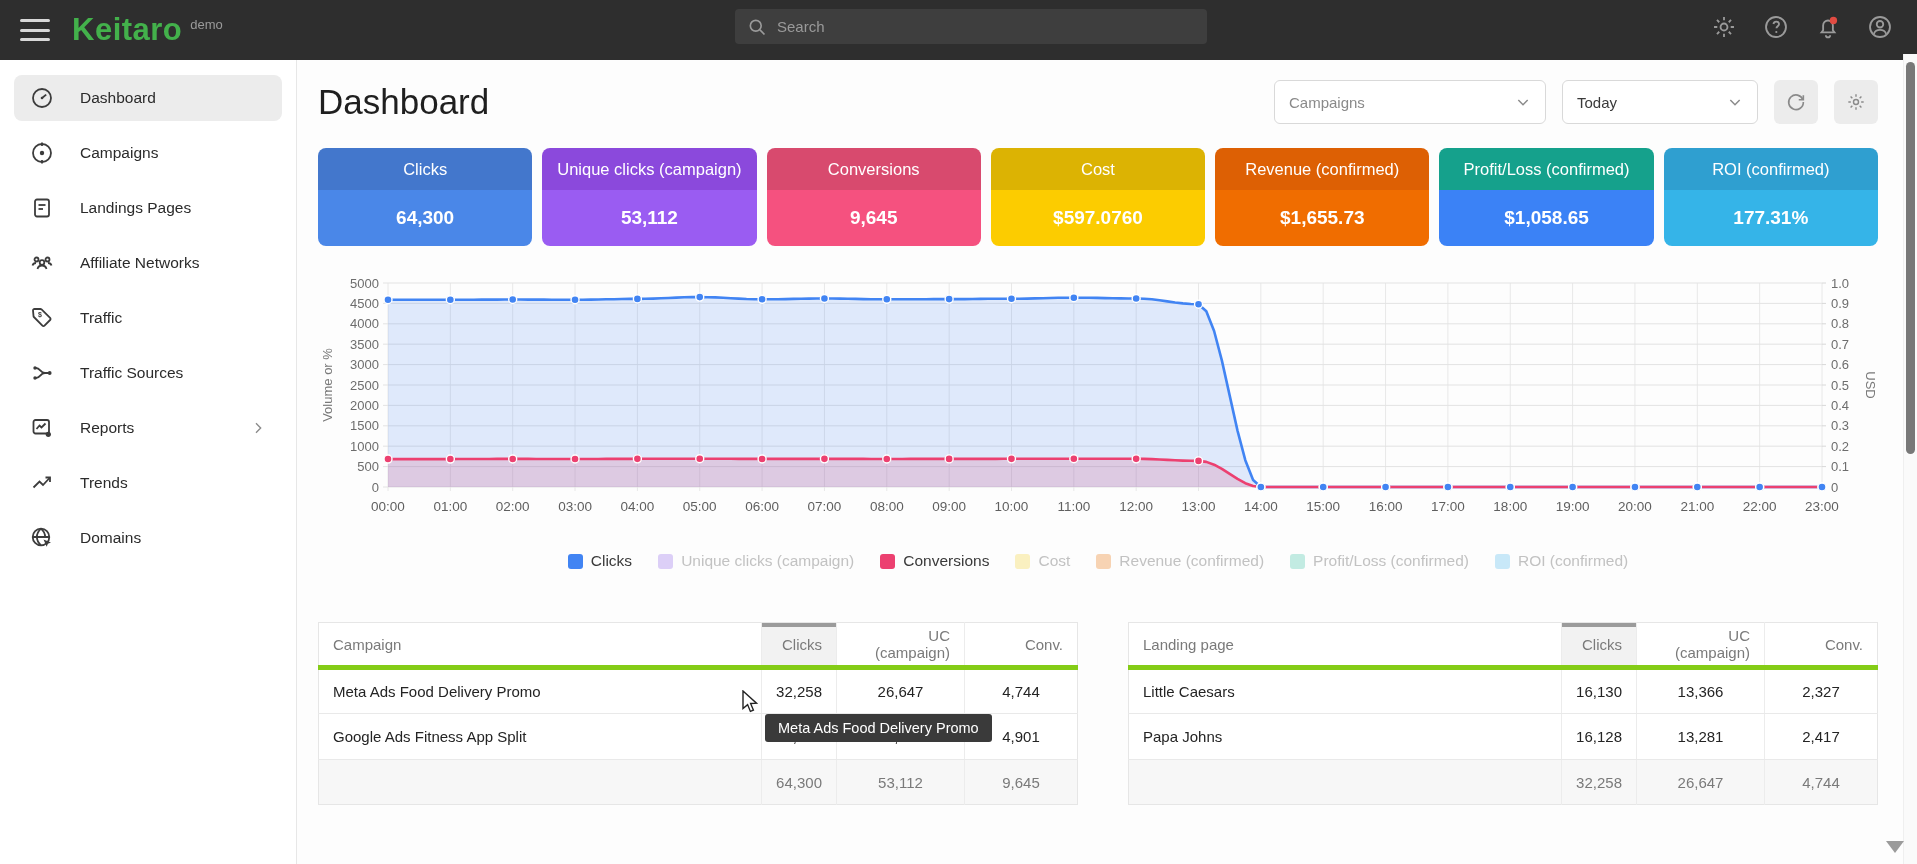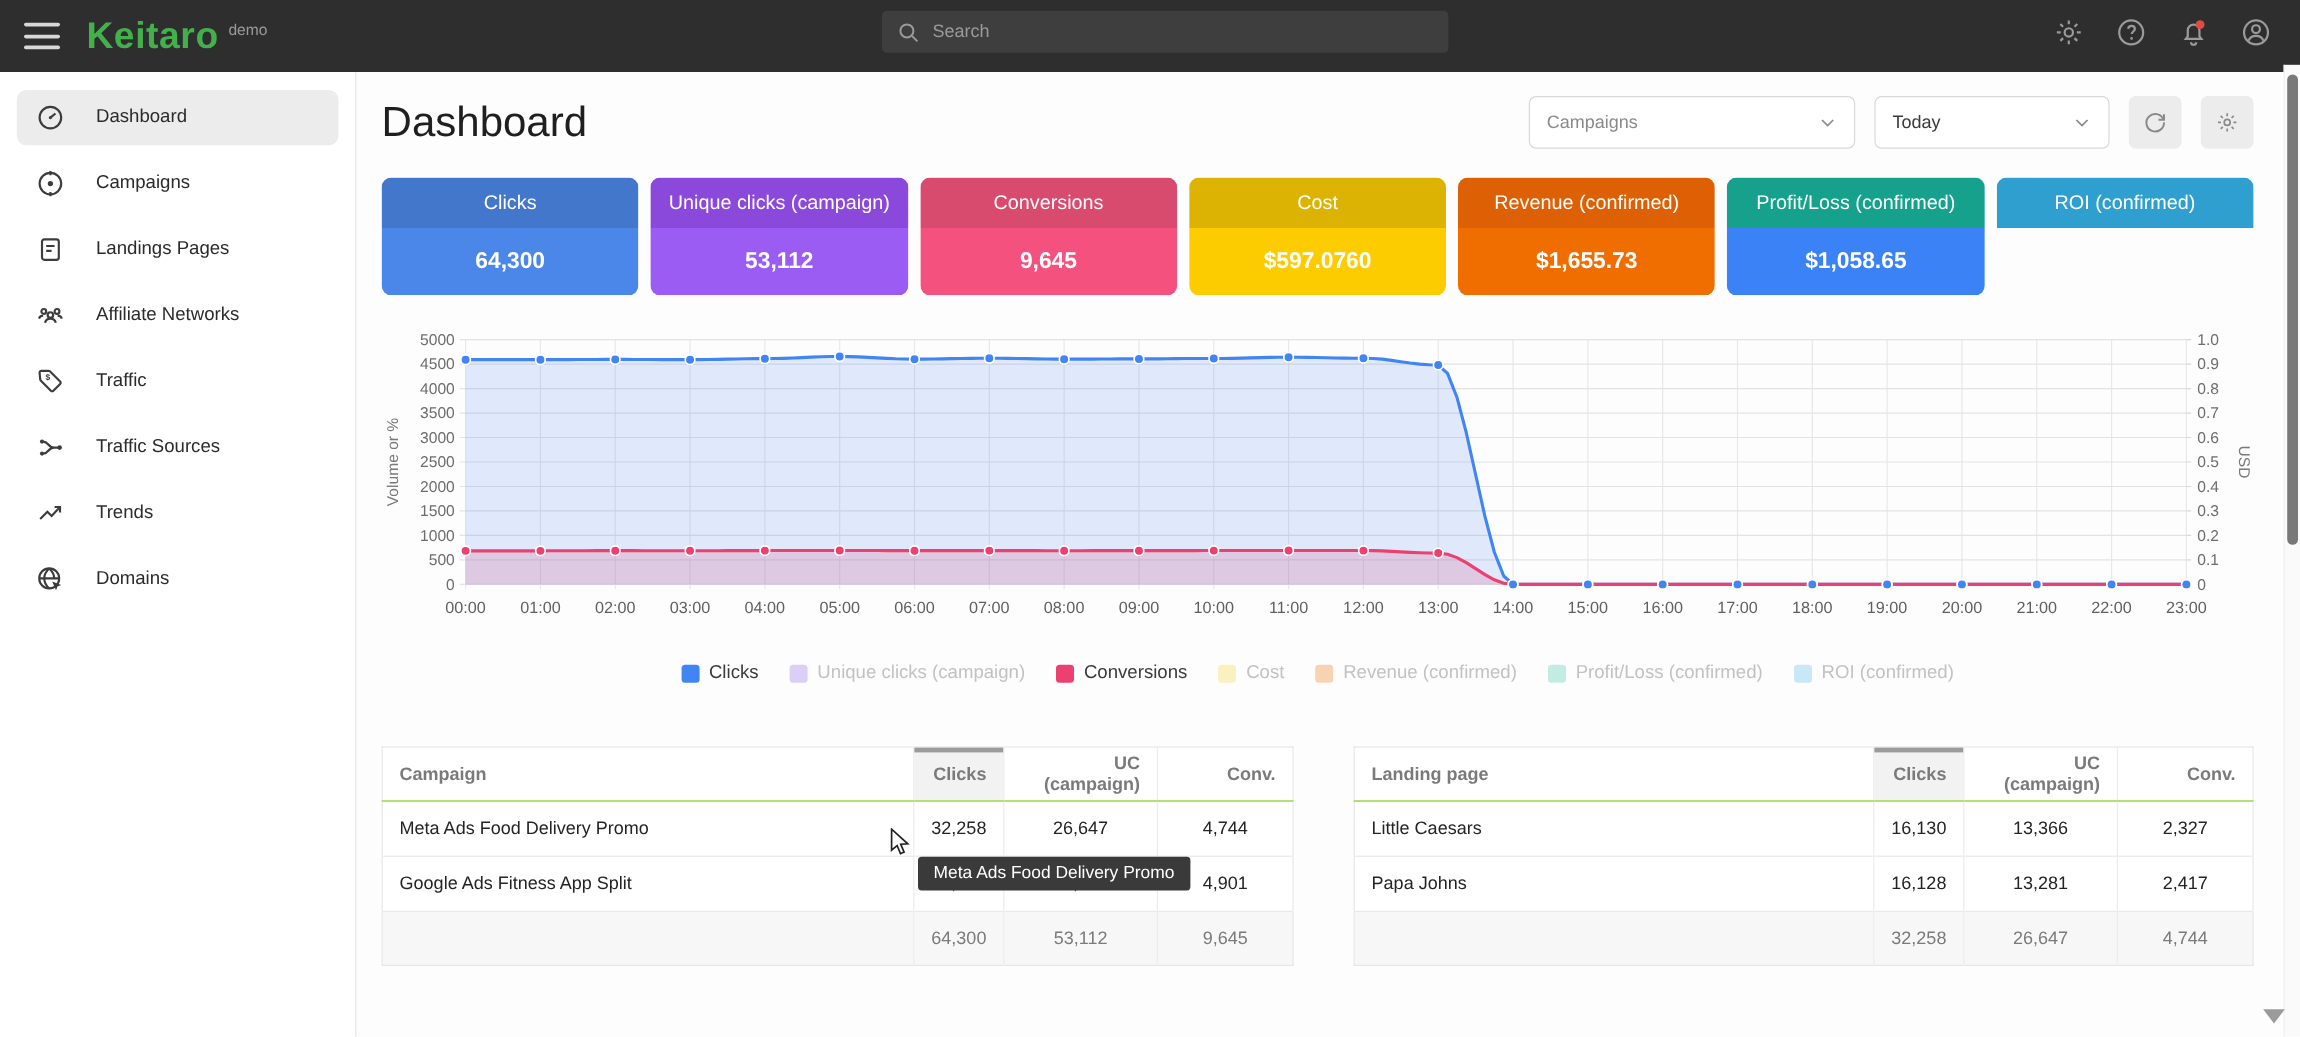--- a/index.html
+++ b/index.html
@@ -63,22 +63,22 @@
   .legend-swatch { width:15px; height:15px; border-radius:3px; }
   .legend-item.on  { color:#3a3a3a; }
   .legend-item.off { color:#c2c2c2; }
 
   
   .tables { display:flex; gap:50px; margin-top:52px; width:1560px; }
   table.rep { border-collapse:collapse; font-size:15px; background:#fff;
               border:1px solid #e6e6e6; }
   table.rep.left  { width:760px; }
   table.rep.right { width:750px;padding-left:16px; }
-  table.rep th { font-weight:700; color:#7a7a7a; height:45px; padding:0 14px; position:relative;
-                 border-bottom:1px solid #84cc16; text-align:right; cursor:pointer;margin-top:33px; }
+  table.rep th { font-weight:400; color:#7a7a7a; height:45px; padding:0 14px; position:relative;
+                 border-bottom:5px solid #84cc16; text-align:right; cursor:pointer;margin-top:33px; }
   table.rep th.namecol { text-align:left; }
   table.rep th.sorted { background:#f2f2f2; }
   table.rep th.sorted::before { content:""; position:absolute; left:0; top:0; right:0; height:4px;
                                 background:#9b9b9b; }
   table.rep td { height:46px; padding:0 14px; color:#242424; text-align:center;
                  border-bottom:1px solid #e9e9e9; }
   table.rep td.namecol { text-align:left; }
   table.rep th + th, table.rep td + td { border-left:1px solid #ececec; }
   table.rep tr.total td { background:#f7f7f7; color:#7a7a7a; border-top:1px solid #dcdcdc;
                           height:45px; border-bottom:none; }
@@ -194,20 +194,31 @@
         <svg class="s-icon" viewBox="0 0 24 24" fill="none" stroke="currentColor" stroke-width="1.8">
           <path d="M6 7c4.5 0 4 5 9 5M6 17c4.5 0 4-5 9-5M15 12h3.5"></path>
           <circle cx="5" cy="7" r="1.7" fill="currentColor" stroke="none"></circle>
           <circle cx="5" cy="17" r="1.7" fill="currentColor" stroke="none"></circle>
           <circle cx="19.7" cy="12" r="1.9" fill="currentColor" stroke="none"></circle>
         </svg>
         <span class="s-label">Traffic Sources</span>
       </div>
       <div class="side-item">
         <svg class="s-icon" viewBox="0 0 24 24" fill="none" stroke="currentColor" stroke-width="1.8">
+          <rect x="3.5" y="4" width="15.5" height="13.5" rx="2"></rect>
+          <polyline points="6.5,13 9.5,9.5 11.5,11.5 15.5,7.5"></polyline>
+          <circle cx="18.3" cy="18.3" r="2.6" fill="currentColor" stroke="none"></circle>
+        </svg>
+        <span class="s-label">Reports</span>
+        <svg class="s-chevron" viewBox="0 0 24 24" fill="none" stroke="currentColor" stroke-width="2">
+          <polyline points="9,5 16,12 9,19"></polyline>
+        </svg>
+      </div>
+      <div class="side-item">
+        <svg class="s-icon" viewBox="0 0 24 24" fill="none" stroke="currentColor" stroke-width="1.8">
           <polyline points="3.5,16.5 9.5,10.5 13,14 20,6.5"></polyline>
           <polyline points="15.5,6.5 20,6.5 20,11"></polyline>
         </svg>
         <span class="s-label">Trends</span>
       </div>
       <div class="side-item">
         <svg class="s-icon" viewBox="0 0 24 24" fill="none" stroke="currentColor" stroke-width="1.8">
           <circle cx="11" cy="11" r="8.3"></circle>
           <path d="M2.7 11h16.6M11 2.7c-5.5 5-5.5 11.6 0 16.6M11 2.7c3 2.7 4.3 5.8 4 8.3"></path>
           <path d="M13.5 13.5l7.5 3-3.1 1.2-1.2 3.1z" fill="currentColor" stroke="none"></path>
@@ -268,20 +279,21 @@
         <div class="card">
           <div class="card-head" style="background:#dd6004">Revenue (confirmed)</div>
           <div class="card-body" style="background:#f06d00">$1,655.73</div>
         </div>
         <div class="card">
           <div class="card-head" style="background:#15a18c">Profit/Loss (confirmed)</div>
           <div class="card-body" style="background:#3b82f6">$1,058.65</div>
         </div>
         <div class="card">
           <div class="card-head" style="background:#2f9fd0">ROI (confirmed)</div>
+          <div class="card-body" style="background:#35b4e8">177.31%</div>
         </div>
       </div>
 
     <div class="chart-wrap">
       <svg id="chart-svg" width="1560" height="250" viewBox="0 0 1560 250">
           <line x1="70" y1="7" x2="70" y2="215" stroke="#e8e8e8" stroke-width="1"></line>
           <line x1="132.34782608695653" y1="7" x2="132.34782608695653" y2="215" stroke="#e8e8e8" stroke-width="1"></line>
           <line x1="194.69565217391306" y1="7" x2="194.69565217391306" y2="215" stroke="#e8e8e8" stroke-width="1"></line>
           <line x1="257.04347826086956" y1="7" x2="257.04347826086956" y2="215" stroke="#e8e8e8" stroke-width="1"></line>
           <line x1="319.3913043478261" y1="7" x2="319.3913043478261" y2="215" stroke="#e8e8e8" stroke-width="1"></line>

